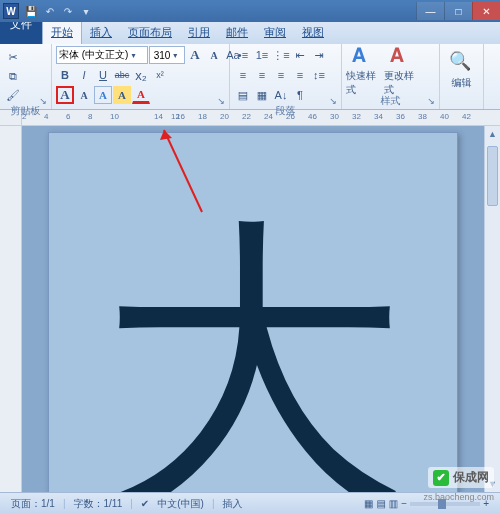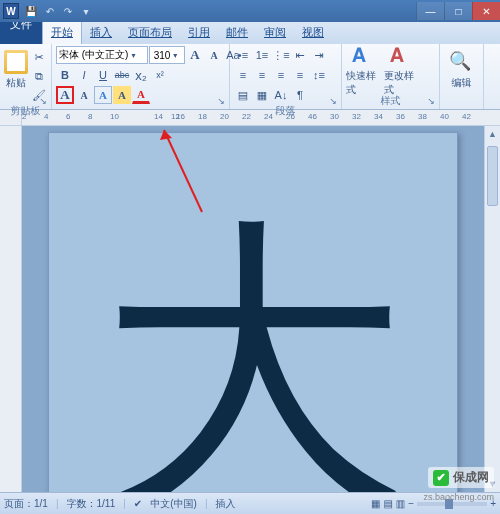--- a/index.html
+++ b/index.html
@@ -57,21 +57,21 @@
 .bigchar { font-size: 310px; color: #0d2b45; font-family: "SimSun", serif; line-height: 1; position:relative; top:-20px; }
 .scrollbar-v { width: 16px; background: #e4ebf4; border-left:1px solid #c0cfe2; position:relative; }
 .scrollbar-v .thumb { position:absolute; top:20px; left:2px; right:2px; height:60px; background:#c3d3e8; border:1px solid #9bb6d9; border-radius:2px;}
 .scrollbar-v .arrow { position:absolute; left:0; right:0; height:16px; display:flex;align-items:center;justify-content:center; font-size:9px; color:#5a7aa6;}
 .scrollbar-v .arrow.up { top:0;} .scrollbar-v .arrow.dn { bottom:0;}
 
 
 .red-arrow { position:absolute; pointer-events:none; }
 
 
-.statusbar { height: 22px; background: linear-gradient(#dbe7f6, #c3d6ee); border-top:1px solid #a3b9d6; display:flex; align-items:center; font-size:10px; color:#3a5a88; padding: 0 4px; gap:8px; }
+.statusbar { height: 22px; background: linear-gradient(#dbe7f6, #c3d6ee); border-top:1px solid #a3b9d6; display:flex; align-items:center; font-size:10px; color:#3a5a88; padding: 0 11px; gap:8px; }
 .statusbar .sep { color:#9bb6d9; }
 .zoom { margin-left:auto; display:flex; align-items:center; gap:3px;}
 .slider { width:70px; height:4px; background:#b8cbe3; position:relative;}
 .slider .knob { position:absolute; left:40%; top:-3px; width:8px; height:10px; background:#6b8ab5; }
 
 
 .watermark { position:absolute; right:6px; bottom:26px; display:flex; align-items:center; gap:4px; font-size:12px; font-weight:bold; color:#5a5a5a; background: rgba(255,255,255,0.6); padding:2px 5px; border-radius:3px;}
 .wm-ico { width:16px; height:16px; background:#2bbb3a; border-radius:3px; display:flex; align-items:center; justify-content:center; color:#fff; font-size:11px;}
 .wm-sub { position:absolute; right:6px; bottom:12px; font-size:9px; color:#888; }
 </style>
@@ -101,24 +101,20 @@
   <div class="tab">引用</div>
   <div class="tab">邮件</div>
   <div class="tab">审阅</div>
   <div class="tab">视图</div>
 </div>
 
 <div class="ribbon">
 
   <div class="group" style="width:52px">
     <div class="group-body">
-      <div class="bigbtn">
-        <div class="ico paste-ico"></div>
-        <span>粘贴</span>
-      </div>
       <div class="stack" style="margin-top:2px">
         <div class="sbtn">✂</div>
         <div class="sbtn">⧉</div>
         <div class="sbtn">🖌</div>
       </div>
     </div>
     <div class="group-label">剪贴板</div>
     <div class="launcher">↘</div>
   </div>
 

